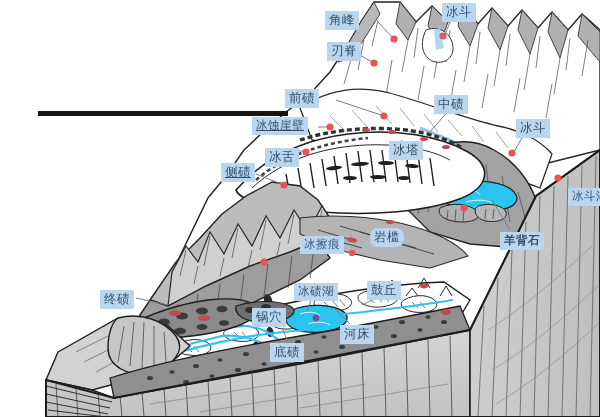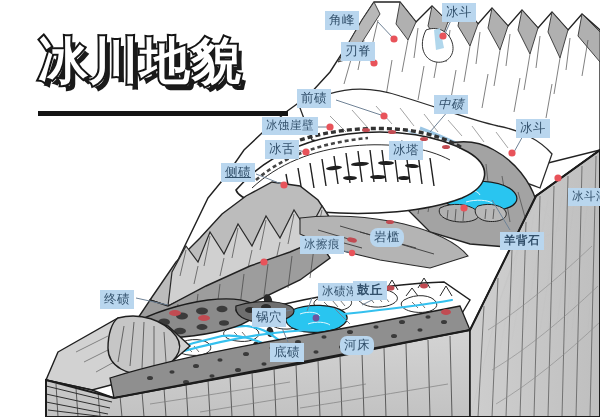--- a/index.html
+++ b/index.html
@@ -522,40 +522,39 @@
         <circle cx="512" cy="153" r="3.6"></circle>
         <circle cx="264" cy="262" r="3.6"></circle>
         <circle cx="558" cy="178" r="3.6"></circle>
         <circle cx="464" cy="208" r="3.6"></circle>
         <circle cx="352" cy="253" r="3.2"></circle>
       </g>
     </g>
   </svg>
 
   <div id="title-block">
-    <div class="title-text">冰川地貌</div>
     <div id="title-rule"></div>
   </div>
 
   <div id="labels">
       <div class="lbl big" style="left: 325px; top: 11px;">角峰</div>
       <div class="lbl big" style="left: 442px; top: 3px;">冰斗</div>
-      <div class="lbl big" style="left: 341px; top: 42px;">刃脊</div>
-      <div class="lbl big" style="left: 297px; top: 89px;">前碛</div>
-      <div class="lbl big" style="left: 434px; top: 95px; font-style: italic;">中碛</div>
-      <div class="lbl" style="left: 262px; top: 117px;">冰蚀崖壁</div>
+      <div class="lbl big" style="left: 327px; top: 42px;">刃脊</div>
+      <div class="lbl big" style="left: 285px; top: 89px;">前碛</div>
+      <div class="lbl big" style="left: 434px; top: 95px;">中碛</div>
+      <div class="lbl" style="left: 252px; top: 117px; text-decoration: underline;">冰蚀崖壁</div>
       <div class="lbl big" style="left: 516px; top: 119px;">冰斗</div>
-      <div class="lbl big" style="left: 265px; top: 140px;">冰舌</div>
+      <div class="lbl big" style="left: 265px; top: 148px;">冰舌</div>
       <div class="lbl big" style="left: 389px; top: 141px;">冰塔</div>
       <div class="lbl big" style="left: 221px; top: 163px; text-decoration: underline;">侧碛</div>
       <div class="lbl" style="left: 568px; top: 188px;">冰斗湖</div>
       <div class="lbl big" style="left: 370px; top: 228px; border-radius: 8px;">岩槛</div>
       <div class="lbl" style="left: 300px; top: 236px;">冰擦痕</div>
       <div class="lbl" style="left: 500px; top: 232px; font-weight: bold;">羊背石</div>
       <div class="lbl big" style="left: 100px; top: 290px;">终碛</div>
-      <div class="lbl" style="left: 294px; top: 283px; margin-left: 24px;">冰碛湖</div>
-      <div class="lbl big" style="left: 353px; top: 281px; font-weight: bold;">鼓丘</div>
+      <div class="lbl" style="left: 294px; top: 283px;">冰碛湖</div>
+      <div class="lbl big" style="left: 367px; top: 281px;">鼓丘</div>
       <div class="lbl big" style="left: 252px; top: 308px;">锅穴</div>
-      <div class="lbl big" style="left: 340px; top: 336px; border-radius: 7px;">河床</div>
+      <div class="lbl big" style="left: 340px; top: 325px;">河床</div>
       <div class="lbl big" style="left: 270px; top: 343px;">底碛</div>
     </div>
 
 </div>
 
 </body></html>

